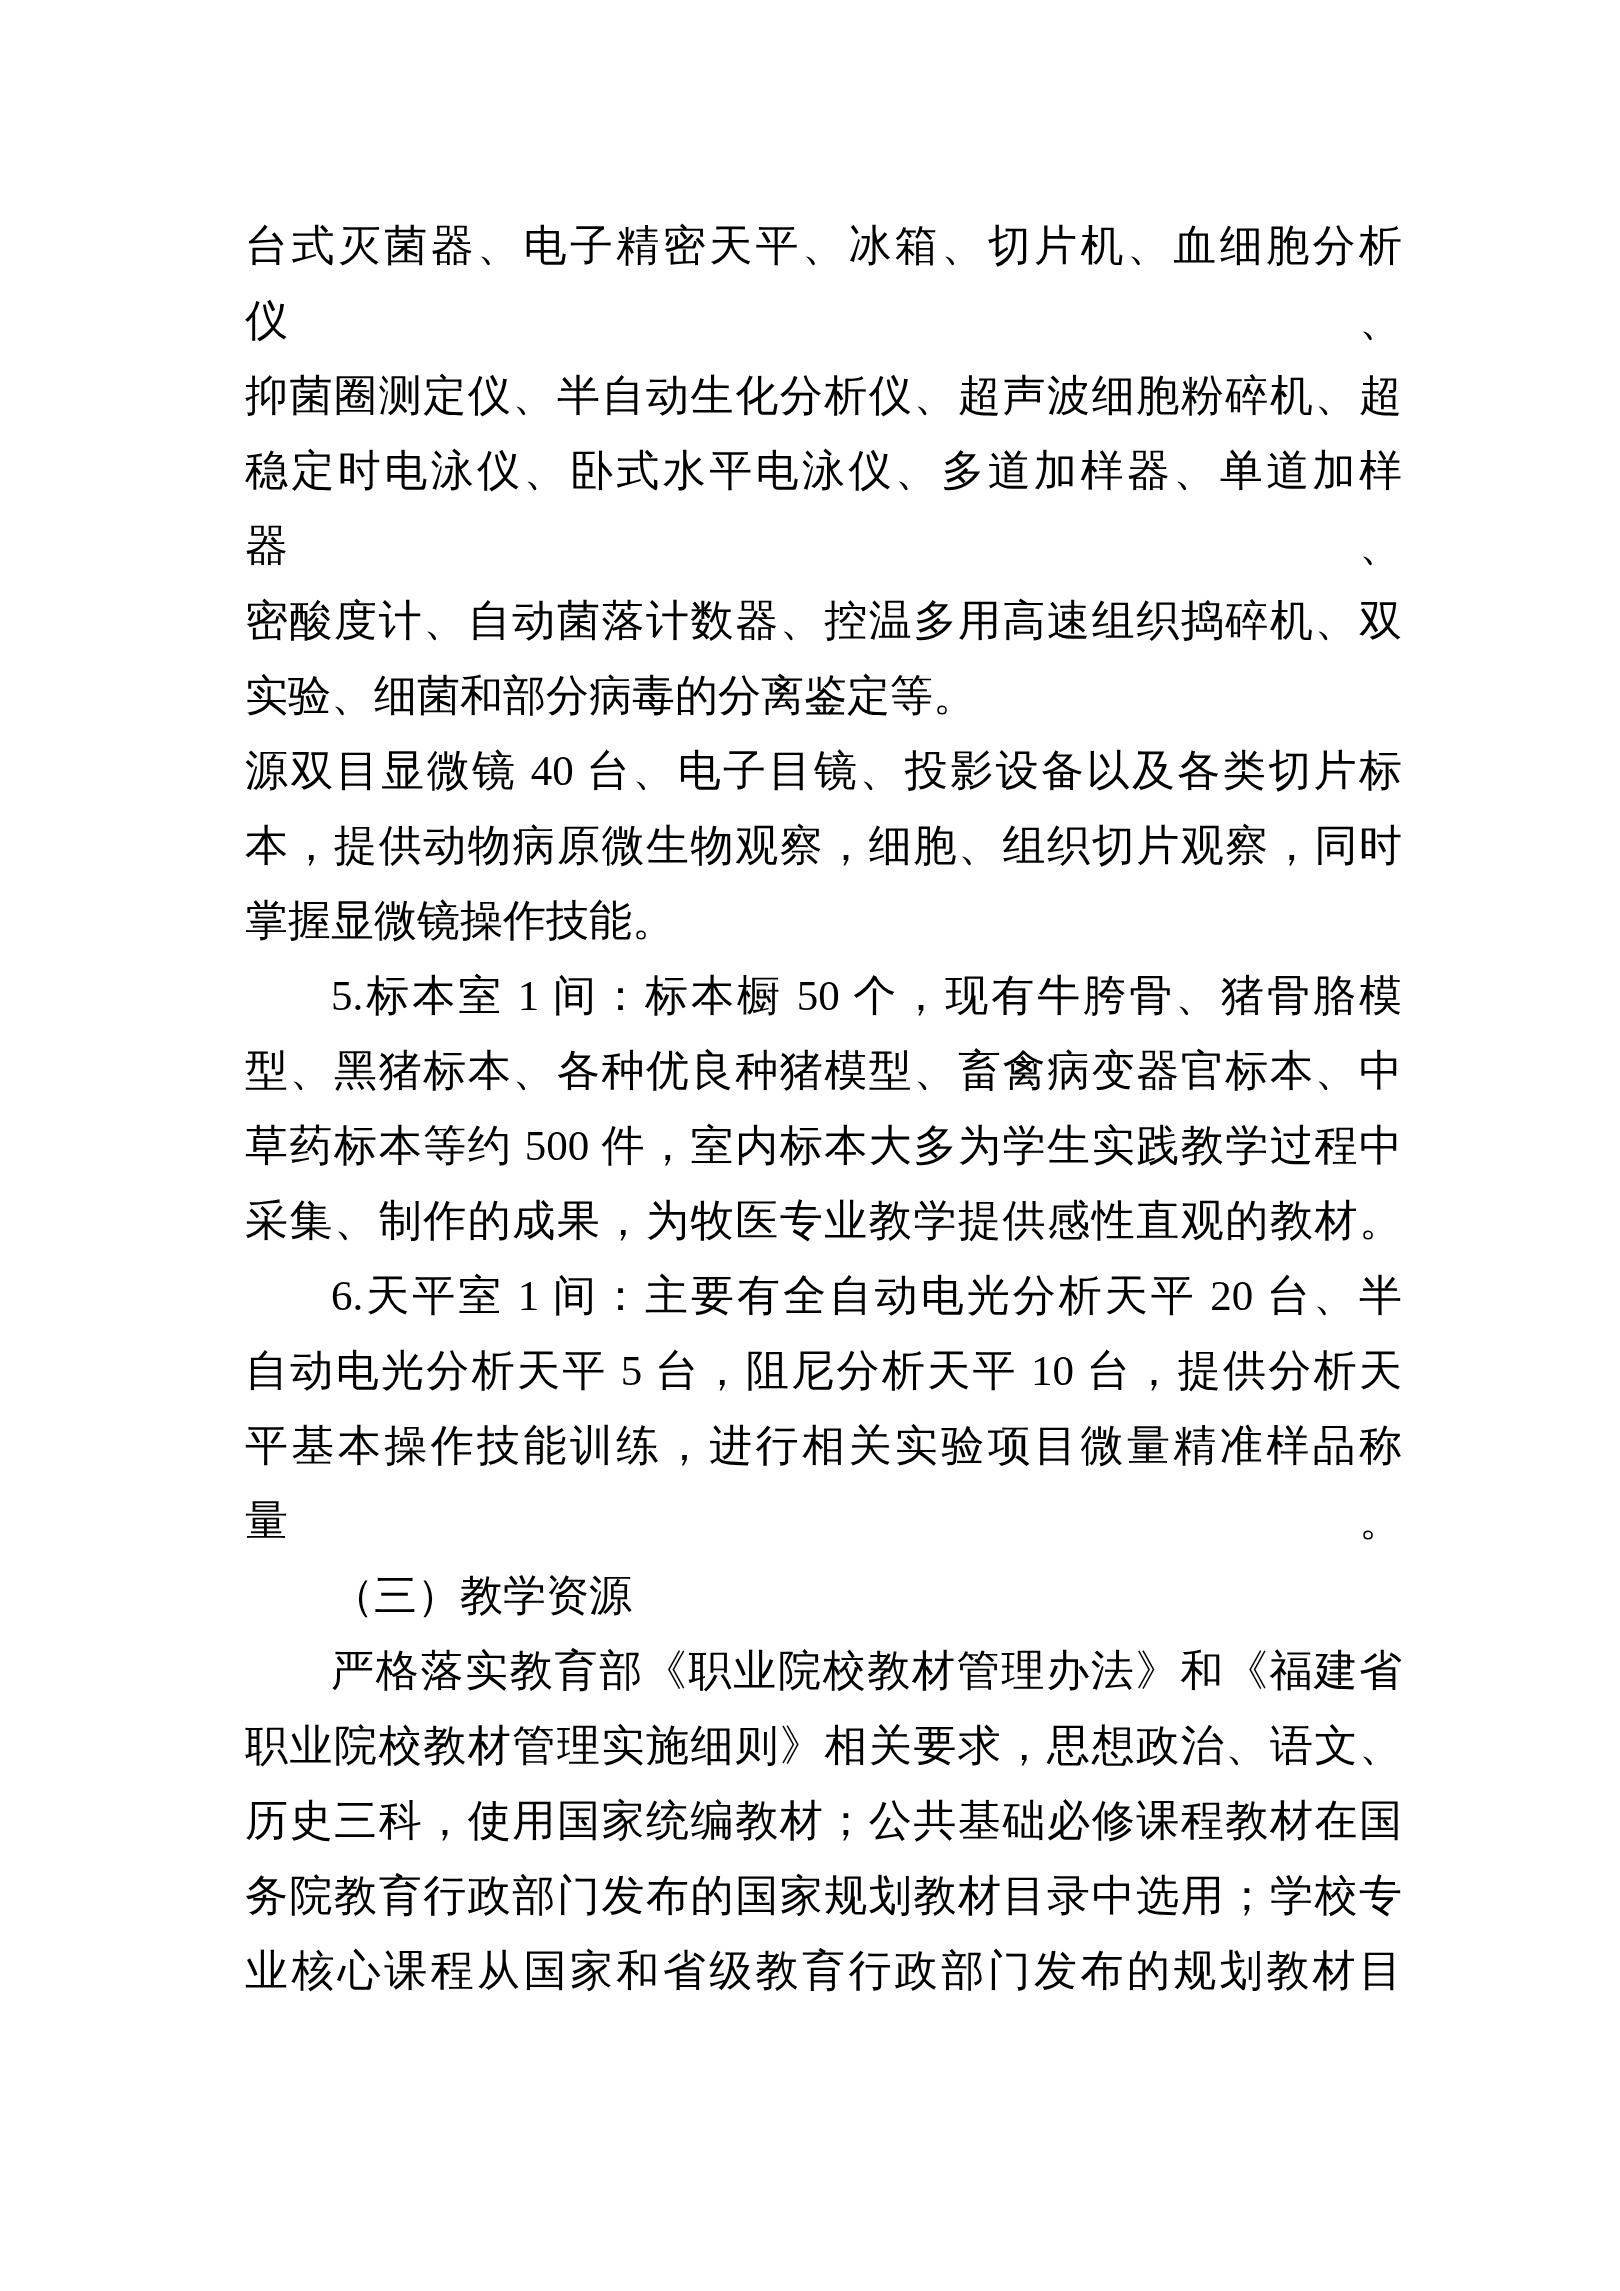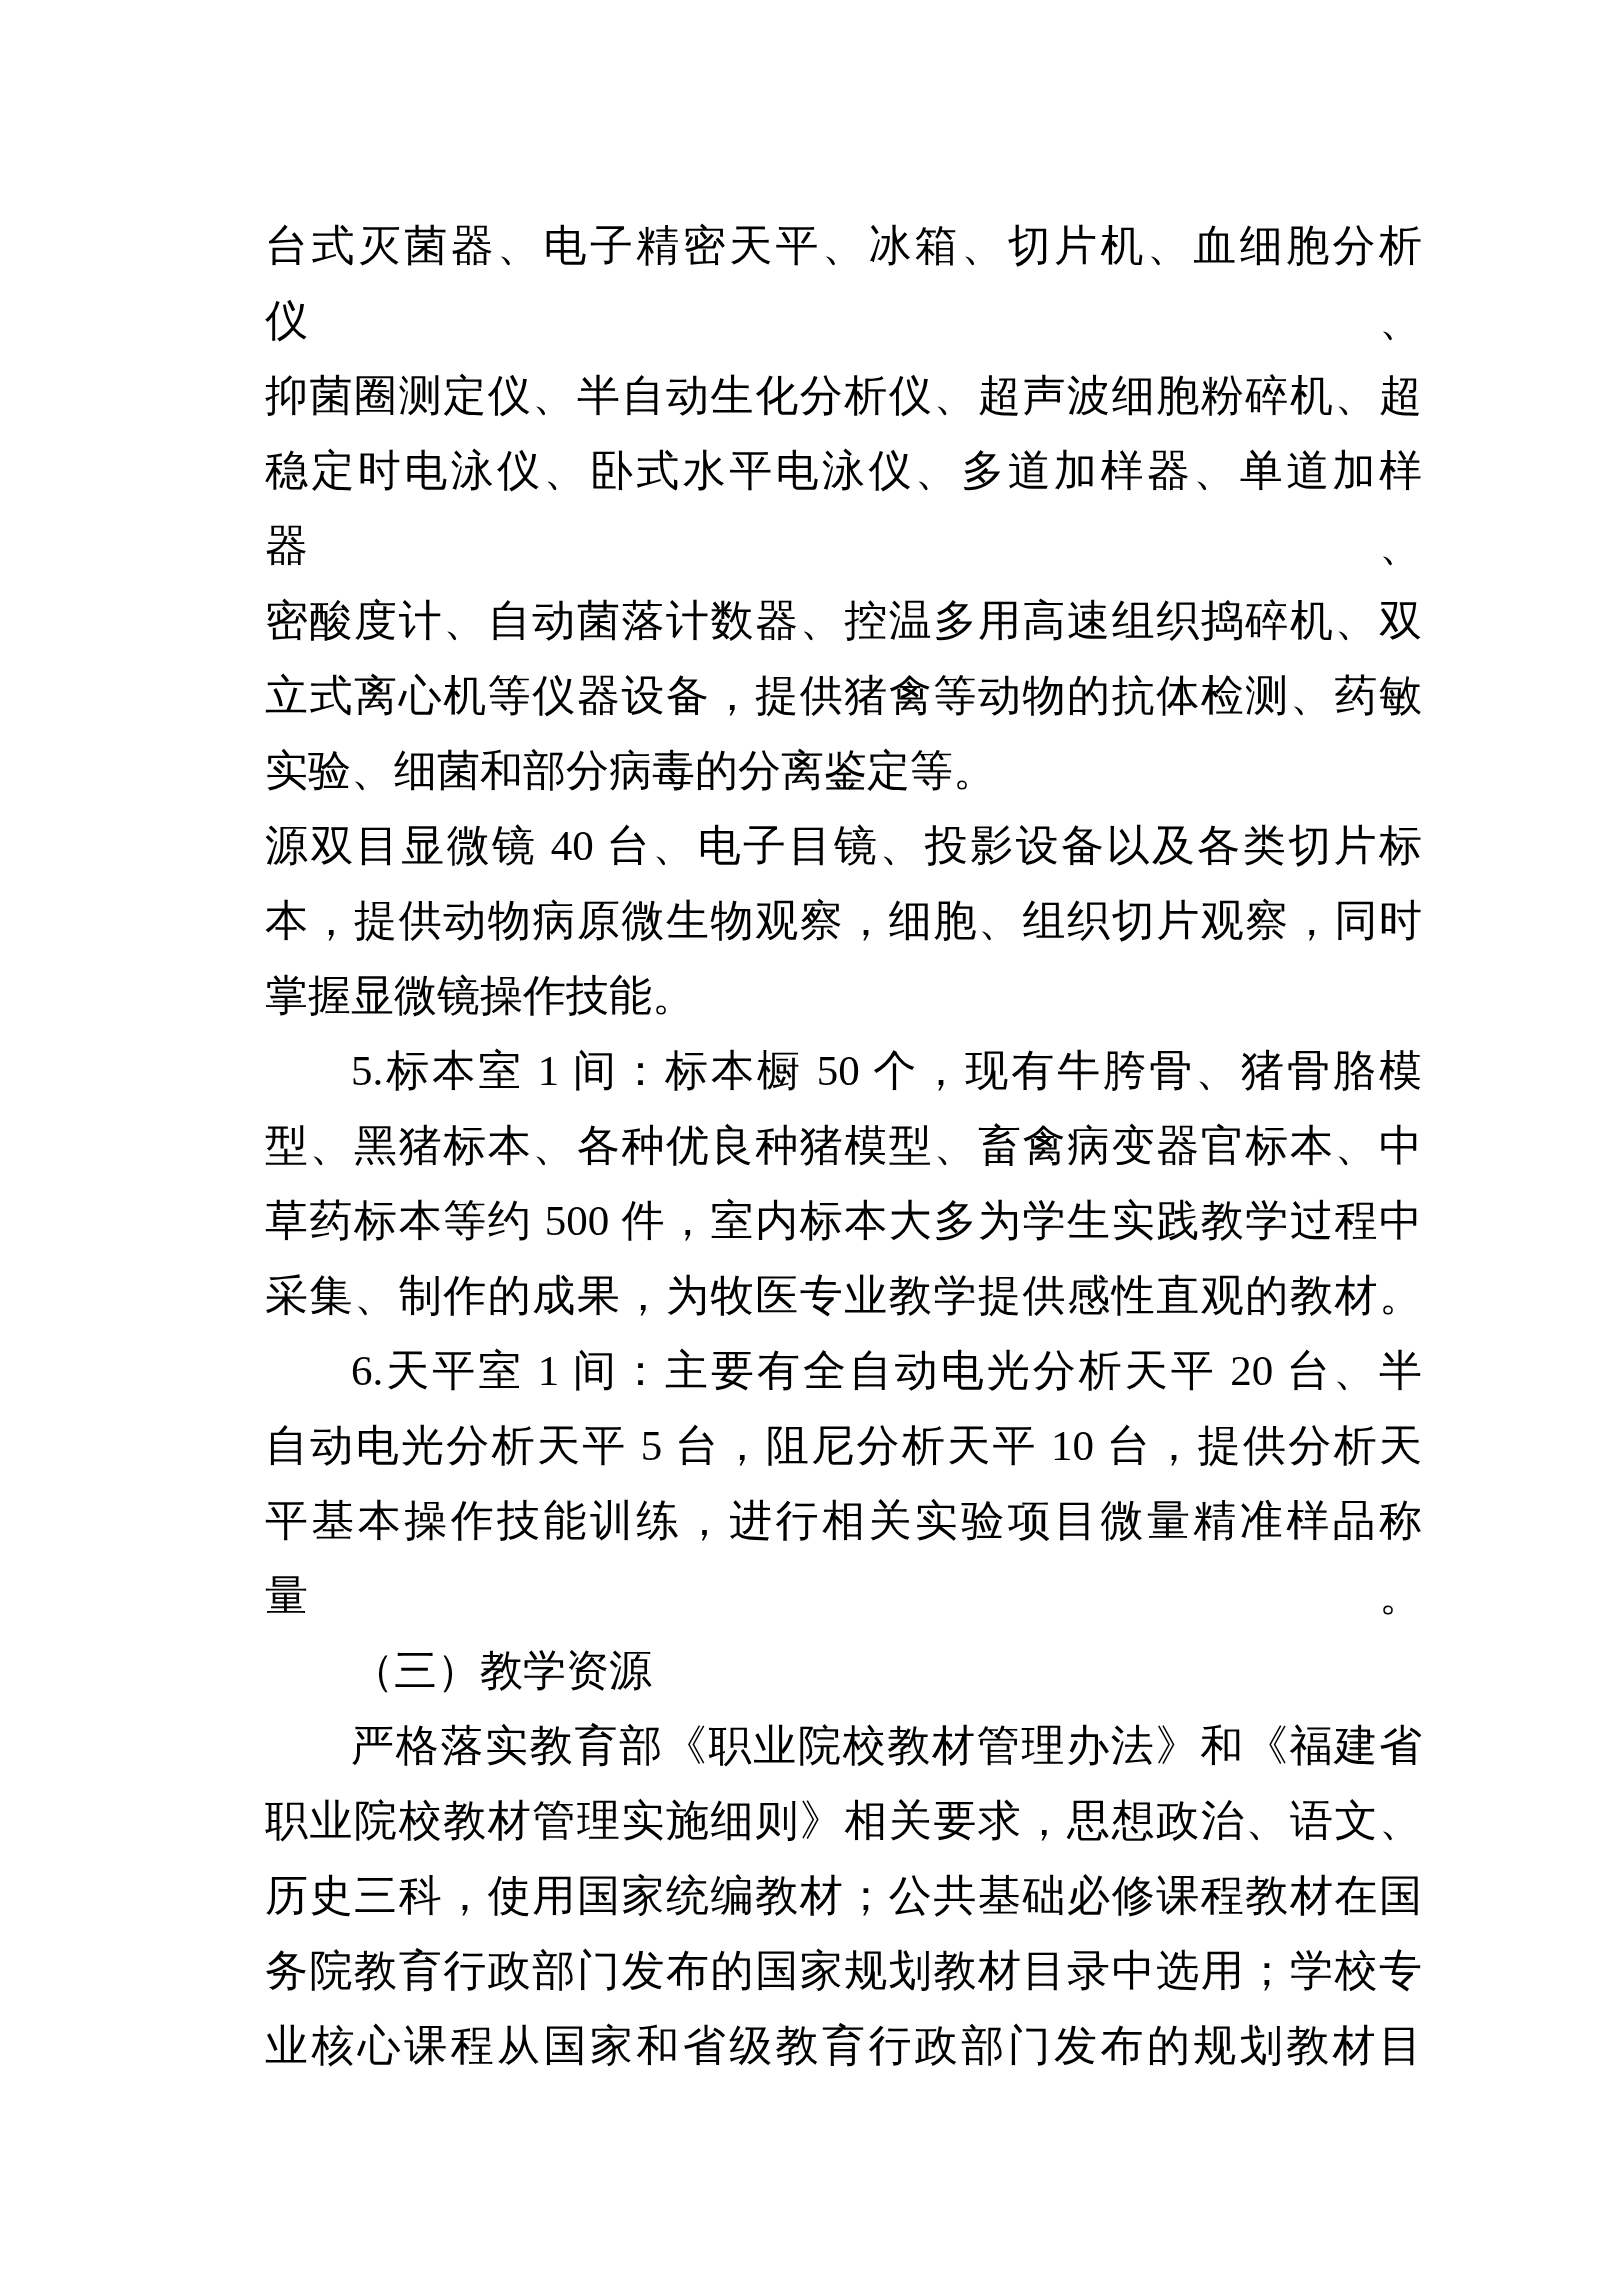--- a/index.html
+++ b/index.html
@@ -23,42 +23,40 @@
     color: #000000;
     font-size: 43px;
     line-height: 75px;
     letter-spacing: 0;
     word-break: break-all;
   }
   .line {
     width: 100%;
     white-space: nowrap;
     text-align: left;
-    margin-left: 20px;
   }
   .line.just {
     white-space: normal;
     text-align: justify;
     text-align-last: justify;
     text-justify: inter-character;
   }
   .line.indent {
     text-indent: 86px;
   }
 </style>
 </head>
 <body>
 
 <div class="page">
   <div class="page-body">
     <div class="line just">台式灭菌器、电子精密天平、冰箱、切片机、血细胞分析仪、</div>
     <div class="line just">抑菌圈测定仪、半自动生化分析仪、超声波细胞粉碎机、超</div>
     <div class="line just">稳定时电泳仪、卧式水平电泳仪、多道加样器、单道加样器、</div>
     <div class="line just">密酸度计、自动菌落计数器、控温多用高速组织捣碎机、双</div>
-    <div class="line just">立式离心机等仪器设备，提供猪禽等动物的抗体检测、药敏</div>
     <div class="line">实验、细菌和部分病毒的分离鉴定等。</div>
     <div class="line just">源双目显微镜 40 台、电子目镜、投影设备以及各类切片标</div>
     <div class="line just">本，提供动物病原微生物观察，细胞、组织切片观察，同时</div>
     <div class="line">掌握显微镜操作技能。</div>
     <div class="line just indent">5.标本室 1 间：标本橱 50 个，现有牛胯骨、猪骨胳模</div>
     <div class="line just">型、黑猪标本、各种优良种猪模型、畜禽病变器官标本、中</div>
     <div class="line just">草药标本等约 500 件，室内标本大多为学生实践教学过程中</div>
     <div class="line just">采集、制作的成果，为牧医专业教学提供感性直观的教材。</div>
     <div class="line just indent">6.天平室 1 间：主要有全自动电光分析天平 20 台、半</div>
     <div class="line just">自动电光分析天平 5 台，阻尼分析天平 10 台，提供分析天</div>

